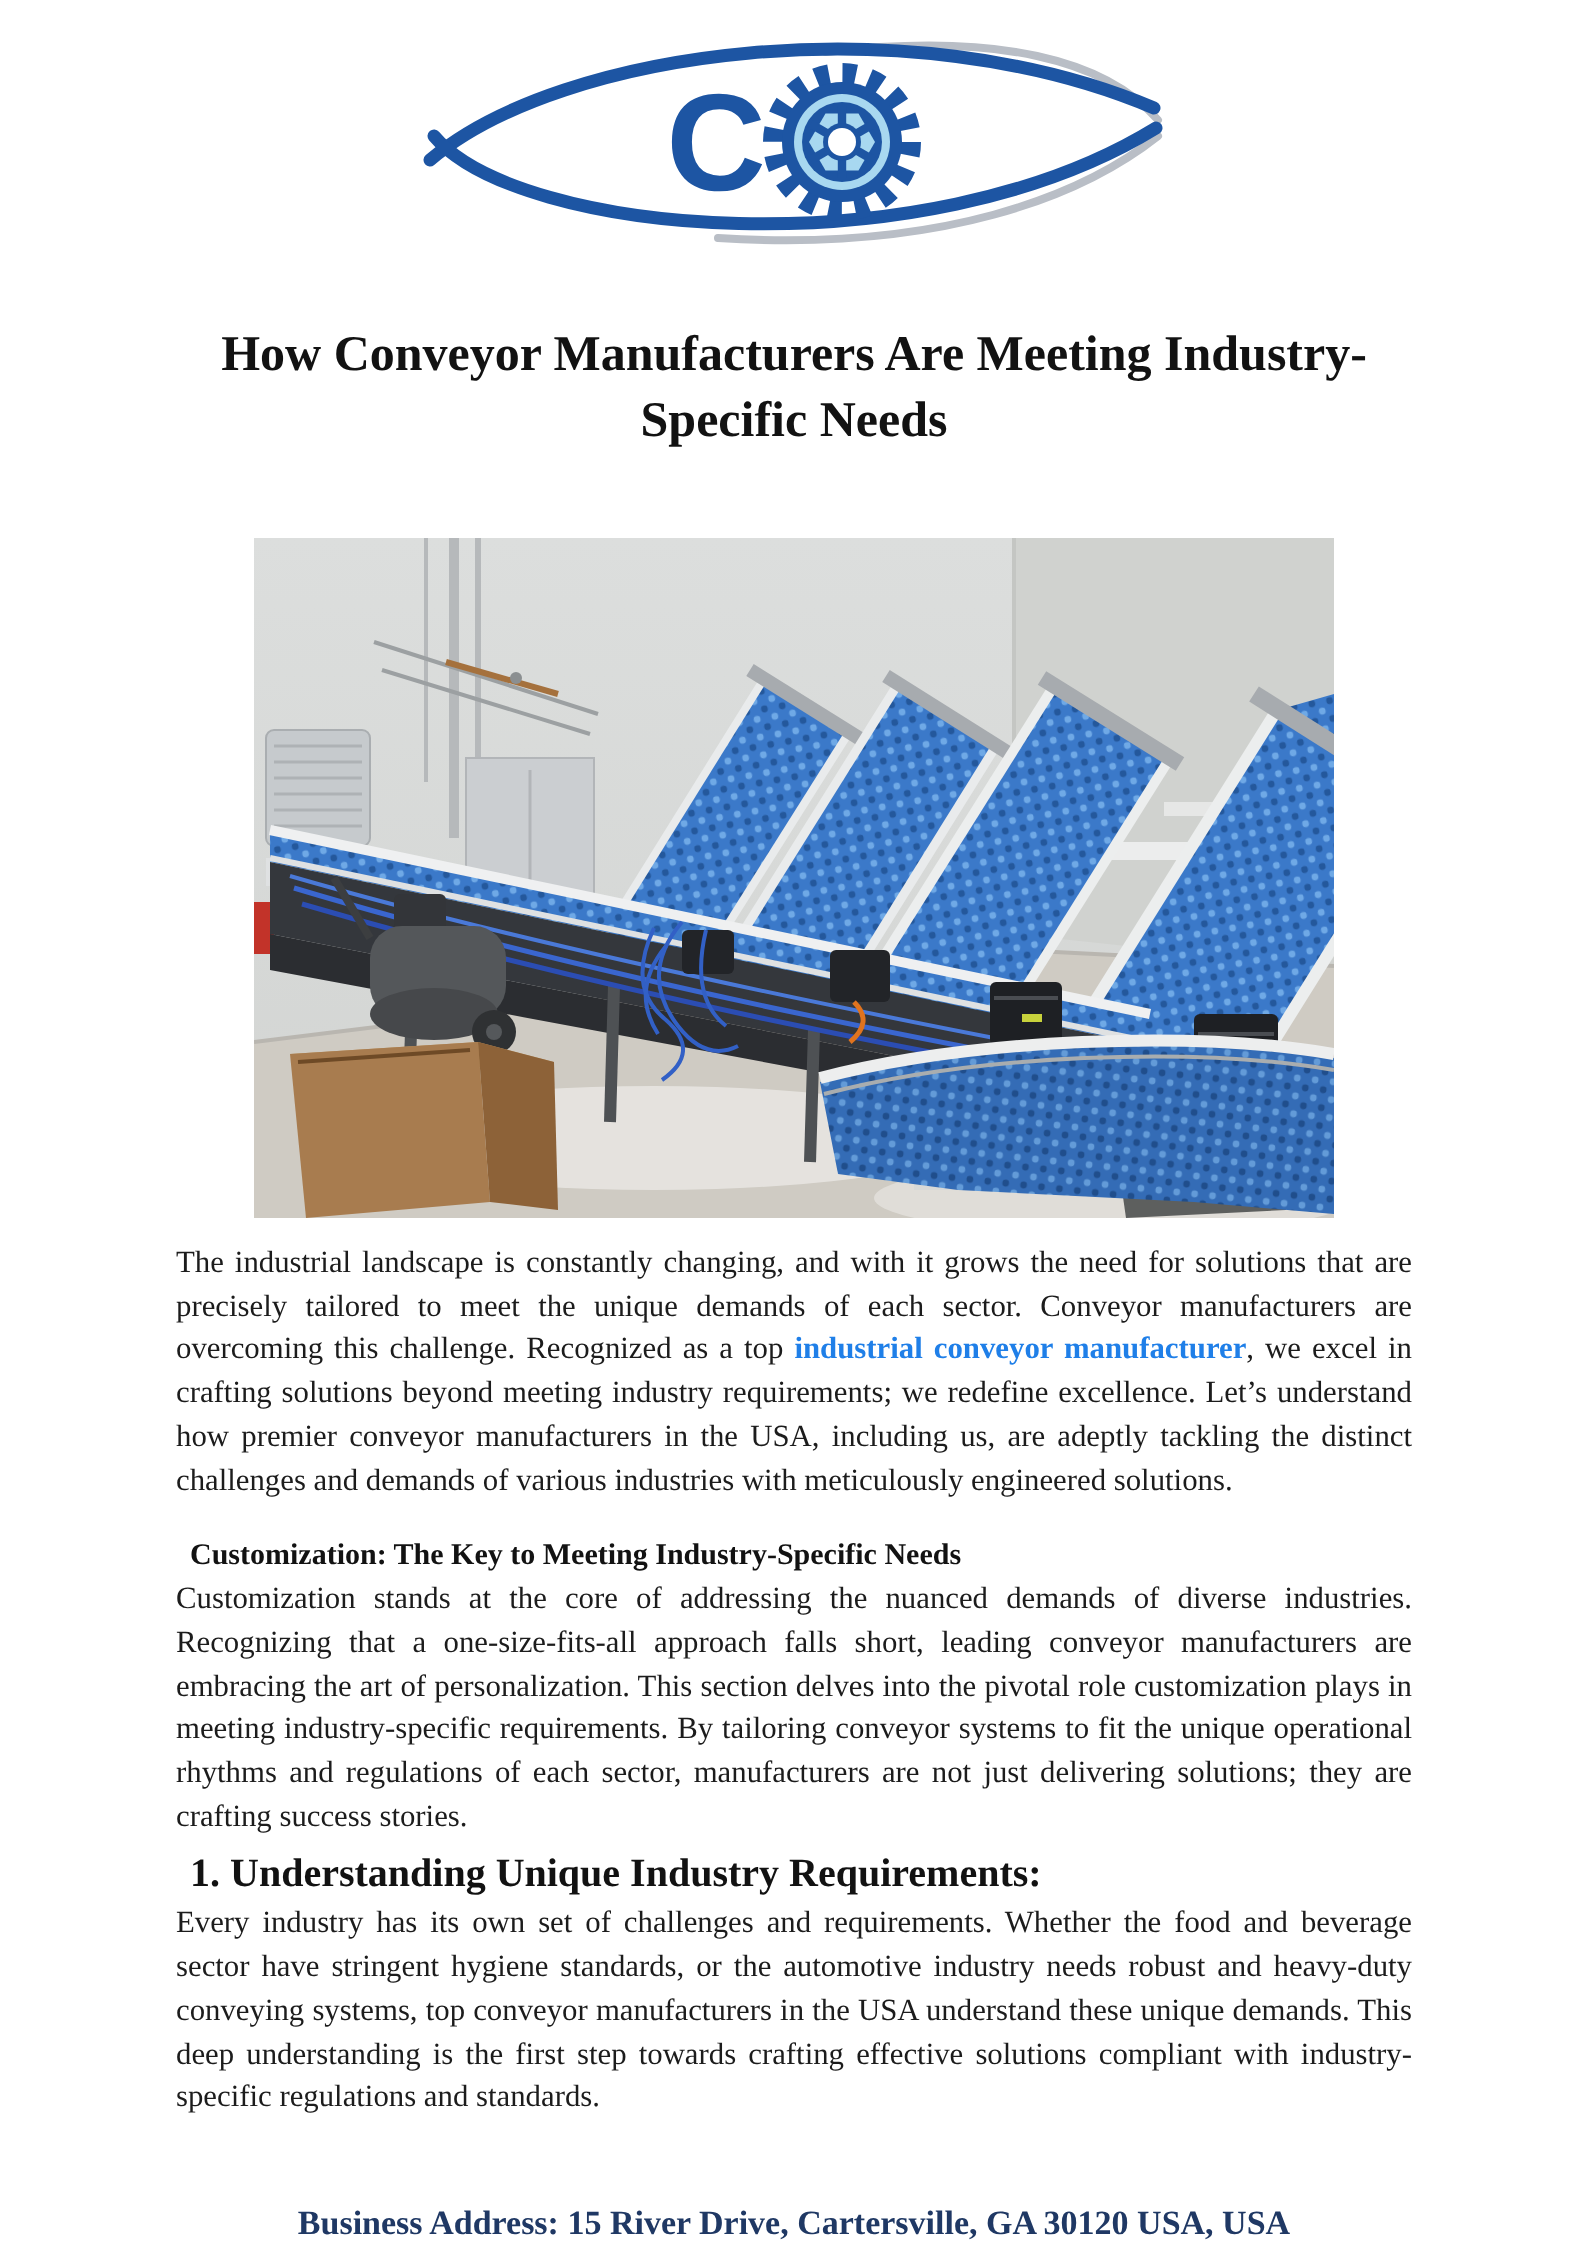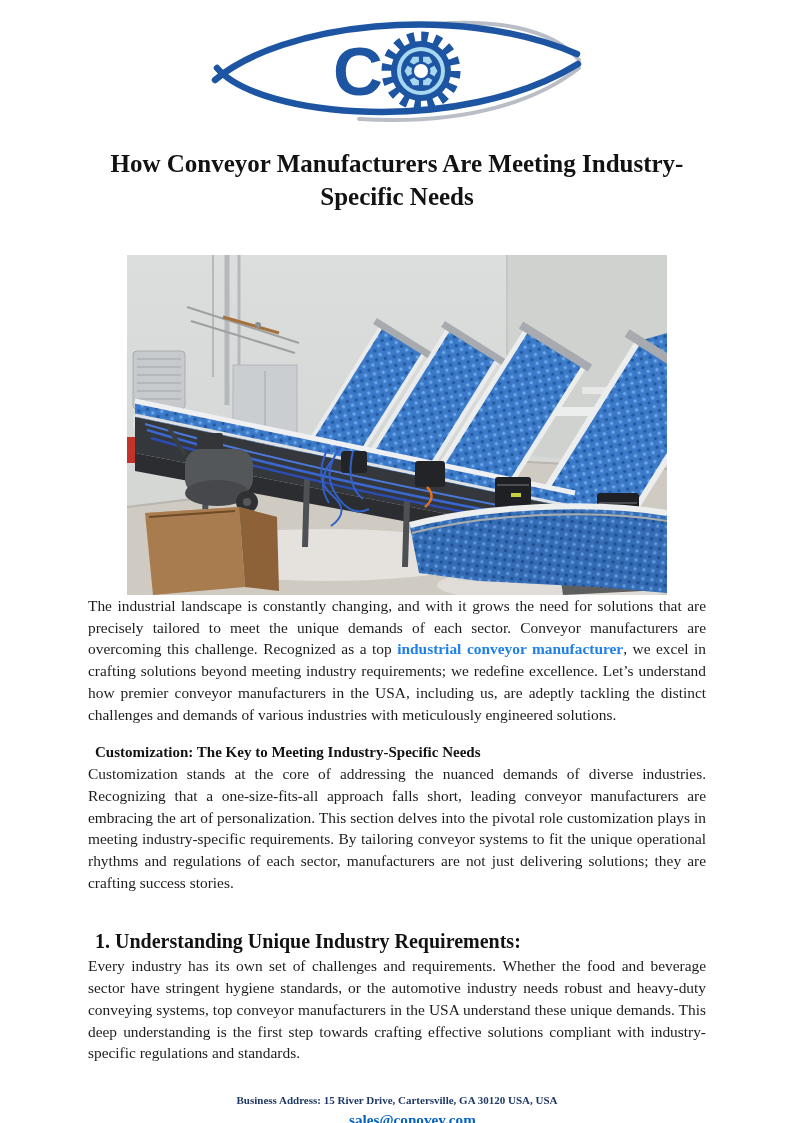--- a/index.html
+++ b/index.html
@@ -9,33 +9,33 @@
   }
   
   .logo-wrap{width:380px;height:114px;margin:14px auto 0;position:relative;
     display:flex;align-items:center;justify-content:center;}
   .logo-swoosh{position:absolute;left:0;top:0;width:100%;height:100%;pointer-events:none;}
   .logo-text{font-family:"Liberation Sans",sans-serif;font-weight:700;font-size:69px;
     color:#1d55a3;letter-spacing:-2px;line-height:1;position:relative;z-index:2;}
   .logo-gear{margin:0 -3px;position:relative;z-index:2;}
   
   .title{font-size:25px;font-weight:700;text-align:center;color:#121212;
-    margin:20px 70px 0;line-height:1.3;}
+    margin:34px 70px 0;line-height:1.3;}
   
   .photo{width:540px;height:340px;margin:42px auto 0;display:block;}
   
-  .content{padding:0 88px;}
+  .content{padding:12px 88px;}
   p.body{font-size:15.4px;line-height:21.7px;text-align:justify;color:#1c1c1c;margin:0;}
   .intro{margin-top:10px;}
   .inline-link{color:#1f7fe8;font-weight:700;text-decoration:none;cursor:pointer;}
   h2.section{font-size:15px;font-weight:700;color:#121212;margin:19px 0 2px;padding-left:7px;}
-  h2.section2{font-size:20px;margin-top:37px;}
+  h2.section2{font-size:20px;margin-top:7px;}
   
   .footer{text-align:center;margin-top:30px;}
-  .f-line1{color:#1f3864;font-weight:700;font-size:11px;font-family:"Liberation Serif",serif;text-align:center;}
+  .f-line1{color:#1f3864;font-weight:700;font-size:17px;font-family:"Liberation Serif",serif;text-align:center;}
   .f-line2{font-family:"Liberation Sans",sans-serif;font-weight:700;font-size:12.4px;
     color:#000;margin-top:5px;}
   .f-line2 a{color:#0563c1;text-decoration:underline;cursor:pointer;}
   .f-sep{display:inline-block;width:8px;}
   .f-sep-wide{display:inline-block;width:16px;}
   .email-link{font-family:"Liberation Serif",serif;font-size:15.2px;}
 </style>
 </head>
 <body>
 

